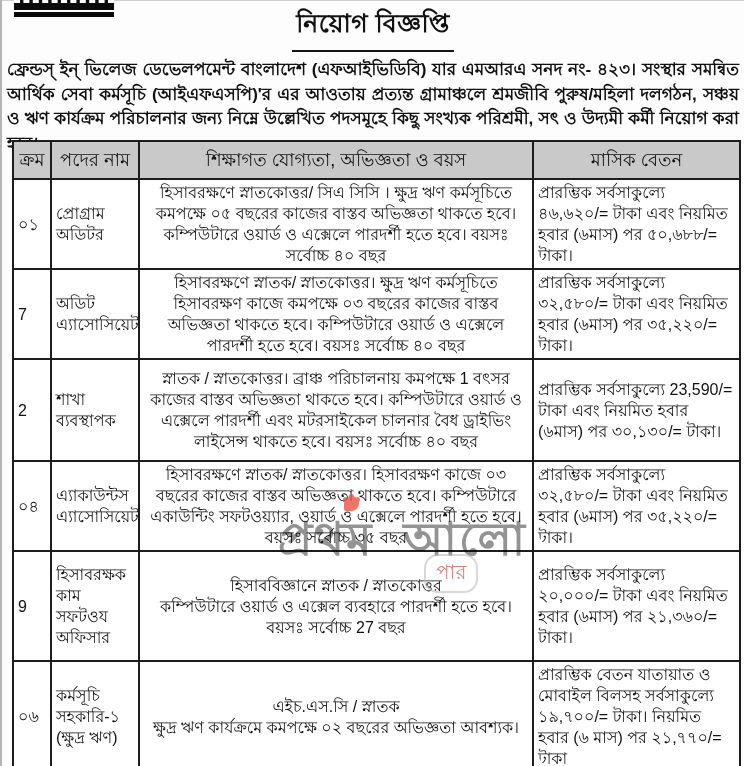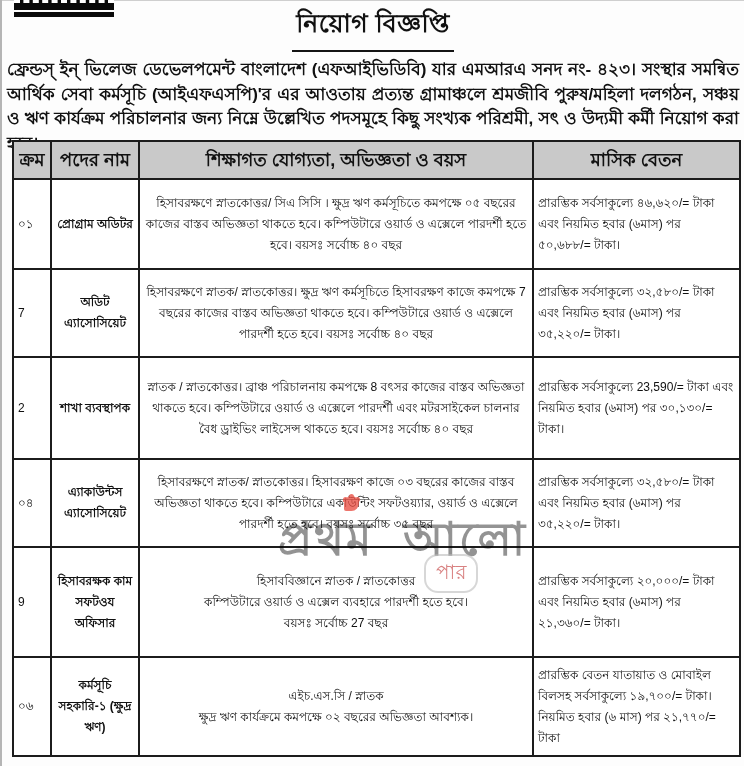--- a/index.html
+++ b/index.html
@@ -42,35 +42,35 @@
     left:10px; top:140px;
     width:727px;
     border-collapse:collapse;
     table-layout:fixed;
     background:#fff;
   }
   table.jobs th, table.jobs td {
     border:2px solid #1c1c1c;
     vertical-align:middle;
     padding:2px 4px;
-    font-size:12px;
+    font-size:16px;
     line-height:21px;
     overflow:hidden;
   }
   table.jobs thead th {
     background:#c9c9c9;
     font-size:18px;
-    font-weight:bold;
+    font-weight:normal;
     height:38px;
     text-align:center;
   }
   td.serial { text-align:left; font-size:17px; }
-  td.position { text-align:center; font-weight:700; }
+  td.position { font-weight:400; }
   td.qual { text-align:center; white-space:pre-line; }
-  td.salary { text-align:left; padding-left:6px; white-space:pre-line; }
+  td.salary { text-align:left; padding-left:6px; white-space:pre-line;border-radius:27px; }
 
   tr.r1 { height:90px; }
   tr.r2 { height:88px; }
   tr.r3 { height:102px; }
   tr.r4 { height:88px; }
   tr.r5 { height:110px; }
   tr.r6 { height:99px; }
 
   
   .watermark {
@@ -135,27 +135,27 @@
     <tbody>
       <tr class="r1">
         <td class="serial">০১</td>
         <td class="position">প্রোগ্রাম অডিটর</td>
         <td class="qual">হিসাবরক্ষণে স্নাতকোত্তর/ সিএ সিসি । ক্ষুদ্র ঋণ কর্মসূচিতে কমপক্ষে ০৫ বছরের কাজের বাস্তব অভিজ্ঞতা থাকতে হবে। কম্পিউটারে ওয়ার্ড ও এক্সেলে পারদর্শী হতে হবে। বয়সঃ সর্বোচ্চ ৪০ বছর</td>
         <td class="salary">প্রারম্ভিক সর্বসাকুল্যে ৪৬,৬২০/= টাকা এবং নিয়মিত হবার (৬মাস) পর ৫০,৬৮৮/= টাকা।</td>
       </tr>
       <tr class="r2">
         <td class="serial">7</td>
         <td class="position">অডিট এ্যাসোসিয়েট</td>
-        <td class="qual">হিসাবরক্ষণে স্নাতক/ স্নাতকোত্তর। ক্ষুদ্র ঋণ কর্মসূচিতে হিসাবরক্ষণ কাজে কমপক্ষে 7 বছরের কাজের বাস্তব অভিজ্ঞতা থাকতে হবে। কম্পিউটারে ওয়ার্ড ও এক্সেলে পারদর্শী হতে হবে। বয়সঃ সর্বোচ্চ ৪০ বছর</td>
+        <td class="qual">হিসাবরক্ষণে স্নাতক/ স্নাতকোত্তর। ক্ষুদ্র ঋণ কর্মসূচিতে হিসাবরক্ষণ কাজে কমপক্ষে ০৩ বছরের কাজের বাস্তব অভিজ্ঞতা থাকতে হবে। কম্পিউটারে ওয়ার্ড ও এক্সেলে পারদর্শী হতে হবে। বয়সঃ সর্বোচ্চ ৪০ বছর</td>
         <td class="salary">প্রারম্ভিক সর্বসাকুল্যে ৩২,৫৮০/= টাকা এবং নিয়মিত হবার (৬মাস) পর ৩৫,২২০/= টাকা।</td>
       </tr>
       <tr class="r3">
         <td class="serial">2</td>
         <td class="position">শাখা ব্যবস্থাপক</td>
-        <td class="qual">স্নাতক / স্নাতকোত্তর। ব্রাঞ্চ পরিচালনায় কমপক্ষে 8 বৎসর কাজের বাস্তব অভিজ্ঞতা থাকতে হবে। কম্পিউটারে ওয়ার্ড ও এক্সেলে পারদর্শী এবং মটরসাইকেল চালনার বৈধ ড্রাইভিং লাইসেন্স থাকতে হবে। বয়সঃ সর্বোচ্চ ৪০ বছর</td>
+        <td class="qual">স্নাতক / স্নাতকোত্তর। ব্রাঞ্চ পরিচালনায় কমপক্ষে 1 বৎসর কাজের বাস্তব অভিজ্ঞতা থাকতে হবে। কম্পিউটারে ওয়ার্ড ও এক্সেলে পারদর্শী এবং মটরসাইকেল চালনার বৈধ ড্রাইভিং লাইসেন্স থাকতে হবে। বয়সঃ সর্বোচ্চ ৪০ বছর</td>
         <td class="salary">প্রারম্ভিক সর্বসাকুল্যে 23,590/= টাকা এবং নিয়মিত হবার (৬মাস) পর ৩০,১৩০/= টাকা।</td>
       </tr>
       <tr class="r4">
         <td class="serial">০৪</td>
         <td class="position">এ্যাকাউন্টস এ্যাসোসিয়েট</td>
         <td class="qual">হিসাবরক্ষণে স্নাতক/ স্নাতকোত্তর। হিসাবরক্ষণ কাজে ০৩ বছরের কাজের বাস্তব অভিজ্ঞতা থাকতে হবে। কম্পিউটারে একাউন্টিং সফটওয়্যার, ওয়ার্ড ও এক্সেলে পারদর্শী হতে হবে। বয়সঃ সর্বোচ্চ ৩৫ বছর</td>
         <td class="salary">প্রারম্ভিক সর্বসাকুল্যে ৩২,৫৮০/= টাকা এবং নিয়মিত হবার (৬মাস) পর ৩৫,২২০/= টাকা।</td>
       </tr>
       <tr class="r5">
         <td class="serial">9</td>

